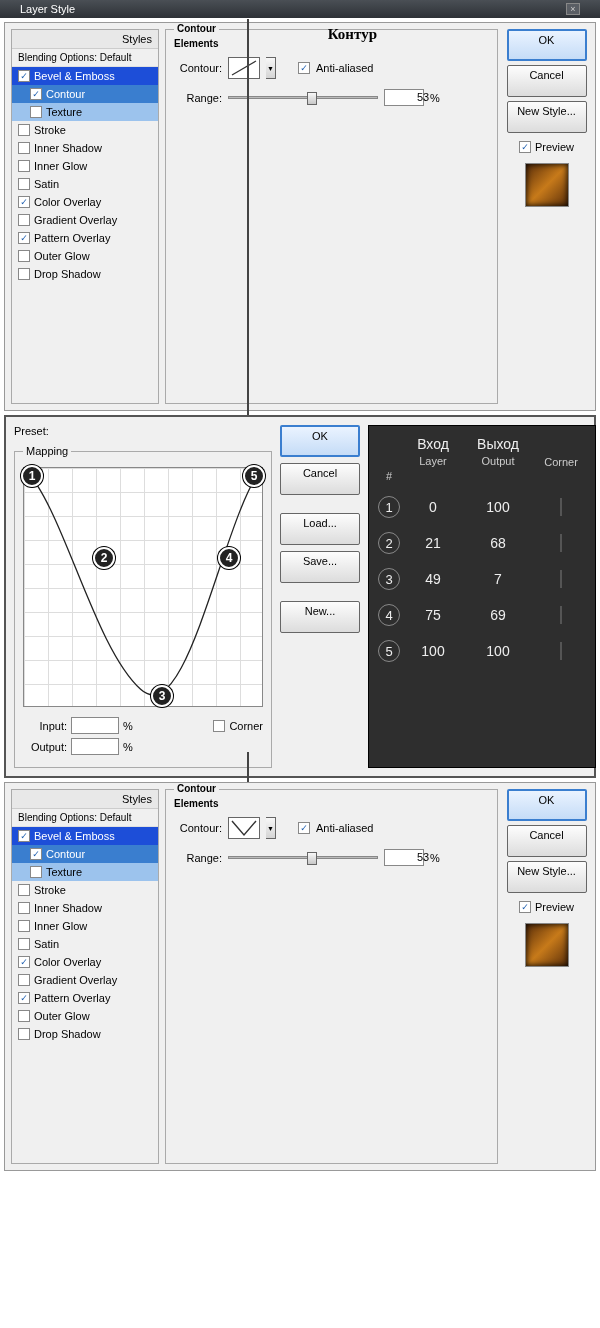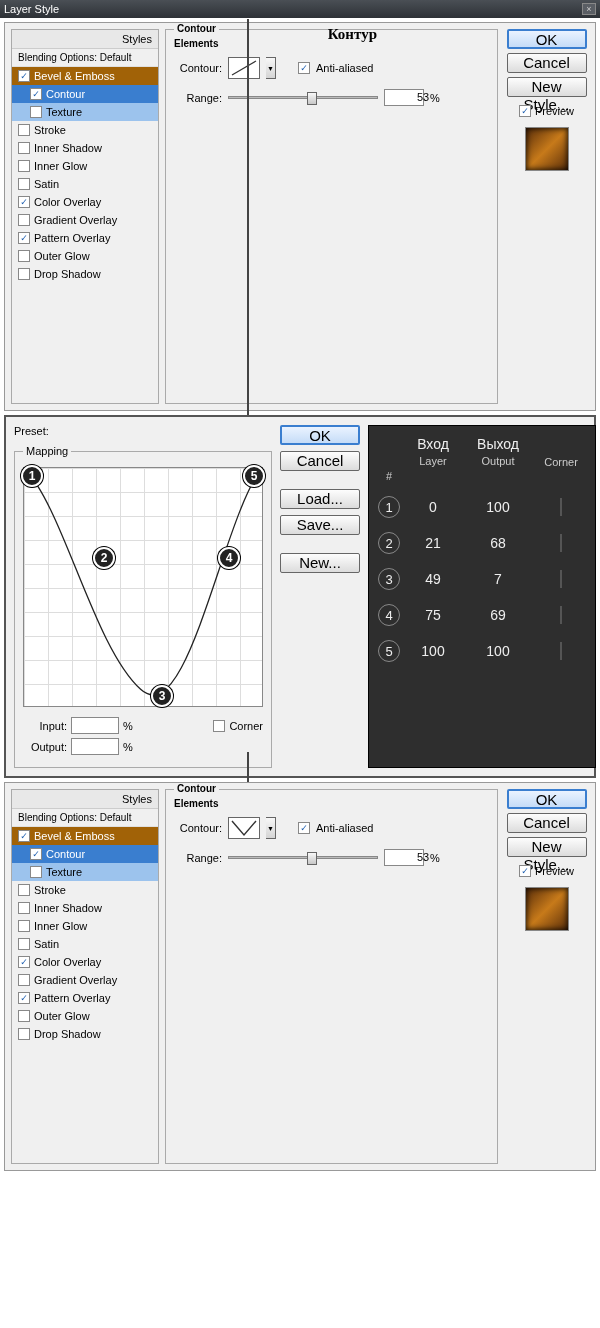--- a/index.html
+++ b/index.html
@@ -1,49 +1,49 @@
 <!DOCTYPE html>
 <html><head>
 <meta charset="utf-8">
 <style>
   * { box-sizing: border-box; margin: 0; padding: 0; }
   body { font-family: Tahoma, sans-serif; font-size: 11px; background: #fff; width: 600px; }
   
-  .title-bar { background: linear-gradient(#4a4f55, #2d3136); color: #fff; padding: 3px 4px; display: flex; justify-content: space-between; align-items: flex-end; font-size: 11px; }
+  .title-bar { background: linear-gradient(#4a4f55, #2d3136); color: #fff; padding: 3px 20px; display: flex; justify-content: space-between; align-items: flex-end; font-size: 11px; }
   .title-bar .close { background: #5a5e64; border: 1px solid #888; width: 14px; height: 12px; text-align: center; line-height: 10px; color: #ccc; font-size: 9px; cursor: pointer; }
 
   .panel-outer { border: 1px solid #999; padding: 6px; margin: 4px; display: flex; gap: 6px; background: #f0f0f0; position: relative; }
 
   
   .styles-box { border: 1px solid #aaa; width: 148px; }
   .styles-header { background: #e8e8e8; padding: 3px 6px; border-bottom: 1px solid #ccc; text-align: right; }
   .styles-blend { padding: 3px 6px; border-bottom: 1px solid #e0e0e0; font-size: 10px; }
   .style-item { padding: 3px 6px; display: flex; align-items: center; gap: 4px; }
-  .style-item.selected { background: #a16207; color: #fff; }
+  .style-item.selected { background: #1d4ed8; color: #fff; }
   .style-item.sub { padding-left: 18px; background: #9cc3ed; }
   .style-item.sub.selected { background: #3a7ecf; color: #fff; }
   .chk { width: 12px; height: 12px; border: 1px solid #888; background: #fff; display: inline-flex; align-items: center; justify-content: center; font-size: 9px; color: #2060b0; }
   .chk.checked::after { content: "✓"; }
 
   
   .contour-box { border: 1px solid #aaa; flex: 1; position: relative; padding: 8px; }
   .contour-legend { position: absolute; top: -7px; left: 8px; background: #f0f0f0; padding: 0 3px; font-size: 10px; font-weight: bold; }
   .annot { position: absolute; top: -4px; right: 120px; font-family: Georgia, serif; font-size: 15px; font-weight: bold; }
   .elements-label { font-size: 10px; font-weight: bold; margin-bottom: 8px; }
   .row { display: flex; align-items: center; gap: 6px; margin-bottom: 10px; }
   .row-label { width: 48px; text-align: right; }
   .contour-thumb { width: 32px; height: 22px; border: 1px solid #666; background: #fff; display: flex; align-items: center; justify-content: center; position: relative; }
   .contour-dd { width: 10px; height: 22px; border: 1px solid #666; border-left: none; background: linear-gradient(#f8f8f8,#d4d4d4); display: inline-flex; align-items: center; justify-content: center; font-size: 7px; }
   .slider-track { width: 150px; height: 3px; background: #bbb; border: 1px solid #888; position: relative; }
   .slider-thumb { position: absolute; top: -5px; width: 10px; height: 13px; background: linear-gradient(#f8f8f8,#c8c8c8); border: 1px solid #666; }
   .val-box { width: 40px; height: 17px; border: 1px solid #888; background: #fff; text-align: center; line-height: 15px; padding-left: 32px; }
 
   
   .right-col { width: 85px; display: flex; flex-direction: column; gap: 4px; align-items: center; }
-  .btn { width: 80px; height: 20px; border: 1px solid #666; background: linear-gradient(#fdfdfd,#dcdcdc); text-align: center; line-height: 18px; font-size: 15px; cursor: pointer; border-radius: 2px; }
+  .btn { width: 80px; height: 32px; border: 1px solid #666; background: linear-gradient(#fdfdfd,#dcdcdc); text-align: center; line-height: 18px; font-size: 11px; cursor: pointer; border-radius: 2px; }
   .btn.primary { border: 2px solid #3a7ecf; background: linear-gradient(#eaf3ff,#c5dcf7); }
   .preview-thumb { width: 44px; height: 44px; border: 1px solid #888; margin-top: 6px; background: linear-gradient(135deg,#5a2e0a,#c77a1a,#5a2e0a); box-shadow: inset 0 0 6px #000; }
 
   
   .editor-panel { border: 2px solid #555; margin: 4px; padding: 8px; display: flex; gap: 8px; background: #f0f0f0; position: relative; }
   .editor-left { width: 270px; }
   .preset-row { display: flex; align-items: center; gap: 14px; margin-bottom: 8px; }
   .preset-dd { flex: 1; height: 20px; border: 1px solid #888; background: #fff; padding: 2px 4px; display: flex; justify-content: space-between; align-items: center; }
   fieldset.mapping { border: 1px solid #aaa; padding: 10px 8px 8px 8px; }
   fieldset.mapping legend { font-size: 11px; padding: 0 3px; }

